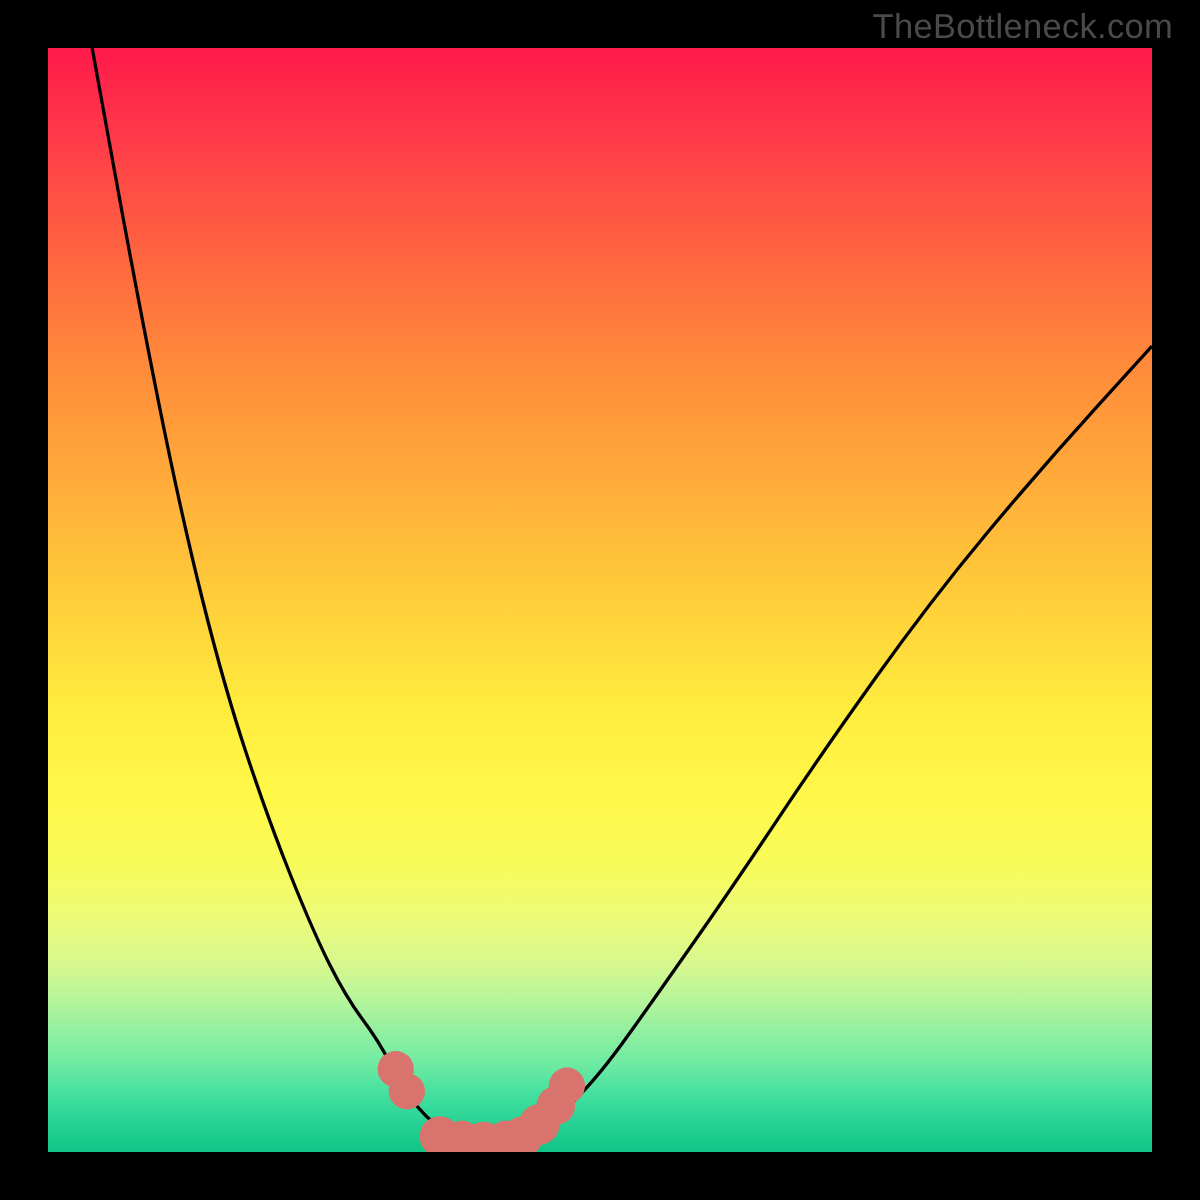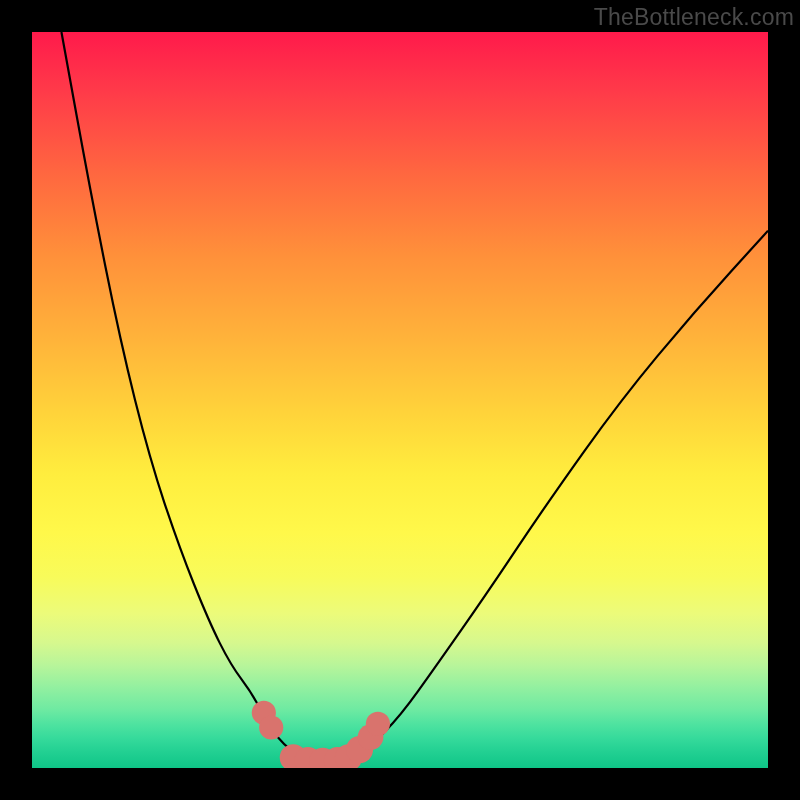--- a/index.html
+++ b/index.html
@@ -45,21 +45,21 @@
       #6feaa2 92%,
       #4fe3a0 94%,
       #35da9b 96%,
       #20cf91 98%,
       #0fc587 100%
     );
   }
   .watermark {
     position: absolute;
     top: 4px;
-    right: 6px;
+    right: 18px;
     color: #4a4a4a;
     font-size: 23px;
     font-weight: 500;
     letter-spacing: 0.2px;
     user-select: none;
     z-index: 5;
   }
   svg.curves {
     position: absolute;
     inset: 0;

